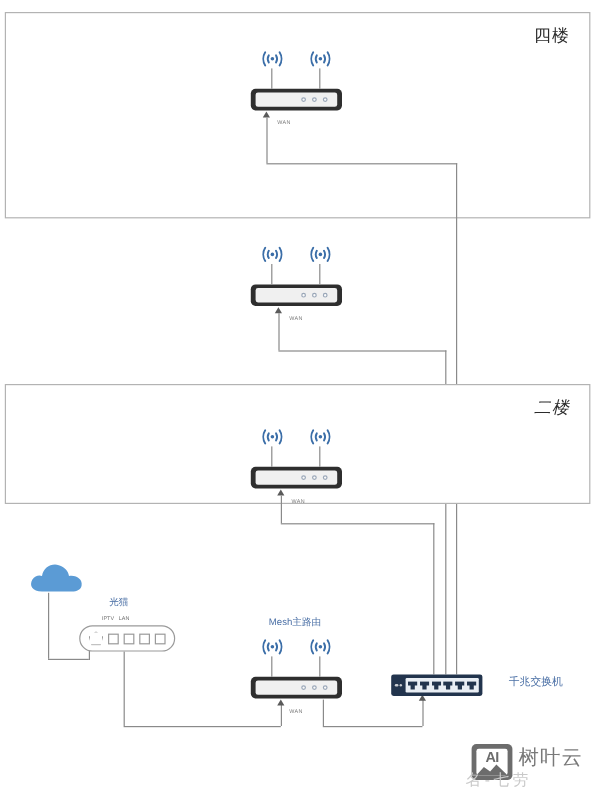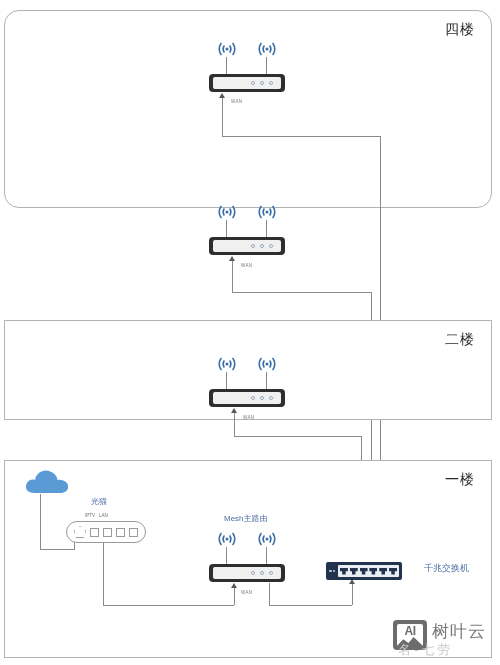--- a/index.html
+++ b/index.html
@@ -209,21 +209,21 @@
     position:absolute;
     font-size:13px;color:#c9c9c9;
     letter-spacing:3px;white-space:nowrap;
   }
 </style>
 </head>
 <body>
 
 <div id="stage">
 
-  <div class="floor" style="top:10px;height:198px;border-radius:15px;">
+  <div class="floor" style="top:10px;height:172px;">
     <div class="floor-label">四楼</div>
   </div>
 
   <div class="router" style="left:209px;top:74px;">
     <div class="antenna" style="left:17px;"></div>
     <div class="antenna" style="left:57px;"></div>
     <div class="wifi" style="left:1px;">
       <svg width="34" height="18" viewBox="0 0 34 18">
           <g fill="none" stroke="#3b6ea8" stroke-width="1.6" stroke-linecap="round">
         <path d="M11 3.5 A7.5 9 0 0 0 11 14.5"></path>
@@ -289,21 +289,21 @@
       <span class="router-led"></span>
       <span class="router-led"></span>
     </div>
   </div>
   <div class="wan-label" style="left:241px;top:263px;">WAN</div>
   <div class="arrow-up" style="left:229px;top:256px;"></div>
   <div class="wire v" style="left:232px;top:261px;height:31px;"></div>
   <div class="wire h" style="left:232px;top:292px;width:140px;"></div>
   <div class="wire v" style="left:371px;top:292px;height:270px;"></div>
 
-  <div class="floor" style="top:320px;height:100px;">
+  <div class="floor" style="top:320px;height:100px;font-style:italic;">
     <div class="floor-label">二楼</div>
   </div>
 
   <div class="router" style="left:209px;top:389px;">
     <div class="antenna" style="left:17px;"></div>
     <div class="antenna" style="left:57px;"></div>
     <div class="wifi" style="left:1px;">
       <svg width="34" height="18" viewBox="0 0 34 18">
           <g fill="none" stroke="#3b6ea8" stroke-width="1.6" stroke-linecap="round">
         <path d="M11 3.5 A7.5 9 0 0 0 11 14.5"></path>
@@ -330,23 +330,20 @@
       <span class="router-led"></span>
       <span class="router-led"></span>
     </div>
   </div>
   <div class="wan-label" style="left:243px;top:415px;">WAN</div>
   <div class="arrow-up" style="left:231px;top:408px;"></div>
   <div class="wire v" style="left:234px;top:413px;height:23px;"></div>
   <div class="wire h" style="left:234px;top:436px;width:128px;"></div>
   <div class="wire v" style="left:361px;top:436px;height:126px;"></div>
 
-  <div class="floor" style="top:460px;height:198px;">
-    <div class="floor-label">一楼</div>
-  </div>
 
   <div class="cloud" style="left:22px;top:466px;">
     <svg width="50" height="30" viewBox="0 0 50 30">
       <path d="M13 27 C5 27 2 22 5 17 C7 13.5 11 13 13 14 C14 7 21 3 27 5 C32 6.5 35 10 35.5 14 C42 13 47 17 46 22 C45.5 25.5 42 27 38 27 Z" fill="#5b9bd5"></path>
     </svg>
   </div>
 
   <div class="wire v" style="left:40px;top:494px;height:55px;"></div>
   <div class="wire h" style="left:40px;top:549px;width:34px;"></div>
   <div class="wire v" style="left:74px;top:536px;height:14px;"></div>
@@ -425,15 +422,15 @@
 
   <div class="watermark" style="left:393px;top:620px;">
     <div class="wm-box">
       <div class="wm-inner">
         <span class="wm-ai">AI</span>
         <span class="wm-mtn"></span>
       </div>
     </div>
     <div class="wm-text">树叶云</div>
   </div>
-  <div class="wm-ghost" style="left:398px;top:641px;">名-七劳</div>
+  <div class="wm-ghost" style="left:388px;top:641px;">名-七劳</div>
 
 </div>
 
 </body></html>

